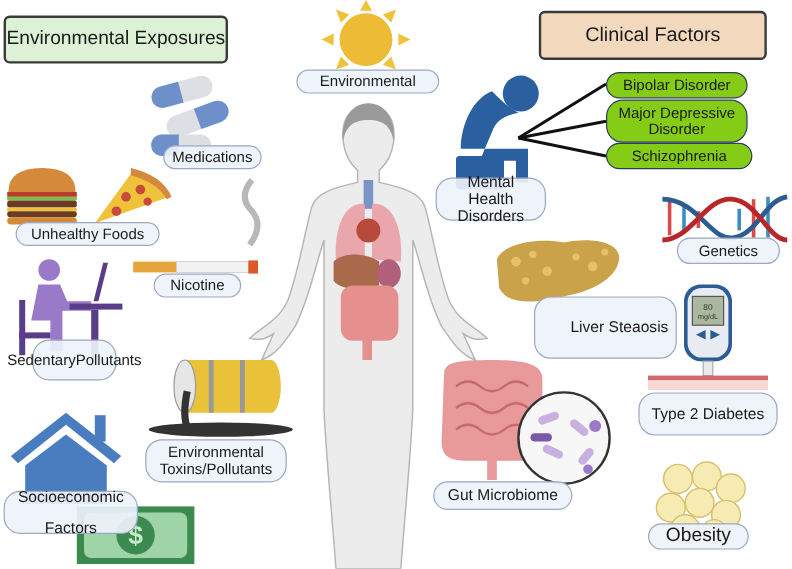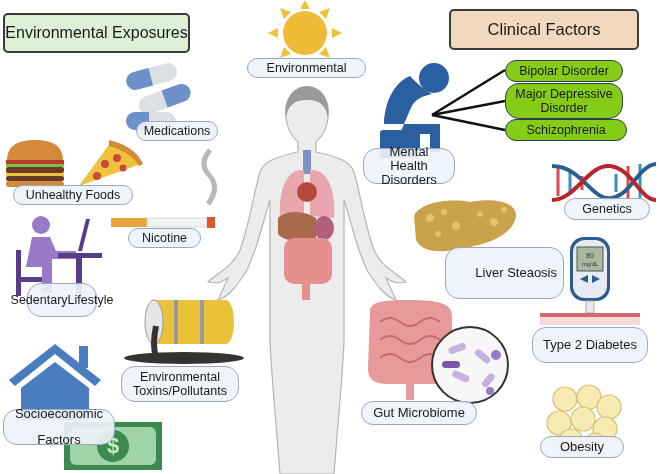--- a/index.html
+++ b/index.html
@@ -86,21 +86,21 @@
   <circle cx="27" cy="10" r="9" fill="#9b79c9"></circle>
   <path d="M18 22 h18 l6 14 h20 v8 h-24 v34 h-10 v-26 h-16z" fill="#9b79c9"></path>
   <rect x="2" y="35" width="5" height="46" fill="#5a3d8a"></rect>
   <rect x="2" y="62" width="26" height="5" fill="#5a3d8a"></rect>
   <rect x="44" y="38" width="44" height="5" fill="#5a3d8a"></rect>
   <rect x="62" y="43" width="6" height="40" fill="#5a3d8a"></rect>
   <polygon points="72,4 76,4 68,36 64,36" fill="#5a3d8a"></polygon>
 </svg>
 <div class="pill" style="left:27px;top:283px;width:70px;height:34px;flex-direction:row;">
   <span>Sedentary</span>
-  <span>Lifestyle</span>
+  <span>Pollutants</span>
 </div>
 
 <svg style="left:112px;top:296px" width="122" height="72" viewBox="0 0 122 72">
   <path d="M42 4 h72 a8 22 0 0 1 0 44 h-72z" fill="#e9c23a"></path>
   <ellipse cx="42" cy="26" rx="9" ry="22" fill="#e6e6e6" stroke="#999"></ellipse>
   <rect x="62" y="4" width="4" height="44" fill="#999"></rect>
   <rect x="88" y="4" width="4" height="44" fill="#999"></rect>
   <path d="M44 30 Q40 50 44 60" stroke="#333" stroke-width="6" fill="none"></path>
   <ellipse cx="72" cy="62" rx="60" ry="6" fill="#333"></ellipse>
 </svg>
@@ -238,15 +238,15 @@
     <circle cx="20" cy="14" r="12"></circle>
       <circle cx="44" cy="12" r="12"></circle>
       <circle cx="64" cy="22" r="12"></circle>
     <circle cx="14" cy="38" r="12"></circle>
       <circle cx="38" cy="34" r="12"></circle>
       <circle cx="60" cy="44" r="12"></circle>
     <circle cx="26" cy="56" r="12"></circle>
       <circle cx="50" cy="58" r="10"></circle>
   </g>
 </svg>
-<div class="pill" style="left:540px;top:436px;width:84px;height:22px;font-size:13px;">
+<div class="pill" style="left:540px;top:436px;width:84px;height:22px;font-size:16px;">
   <span>Obesity</span>
 </div>
 
 </body></html>

